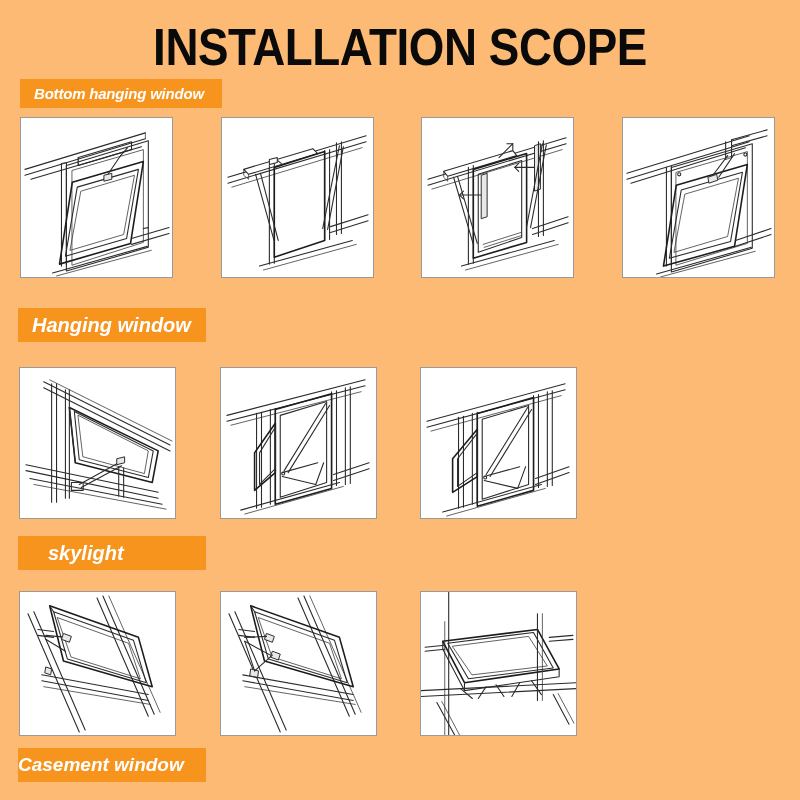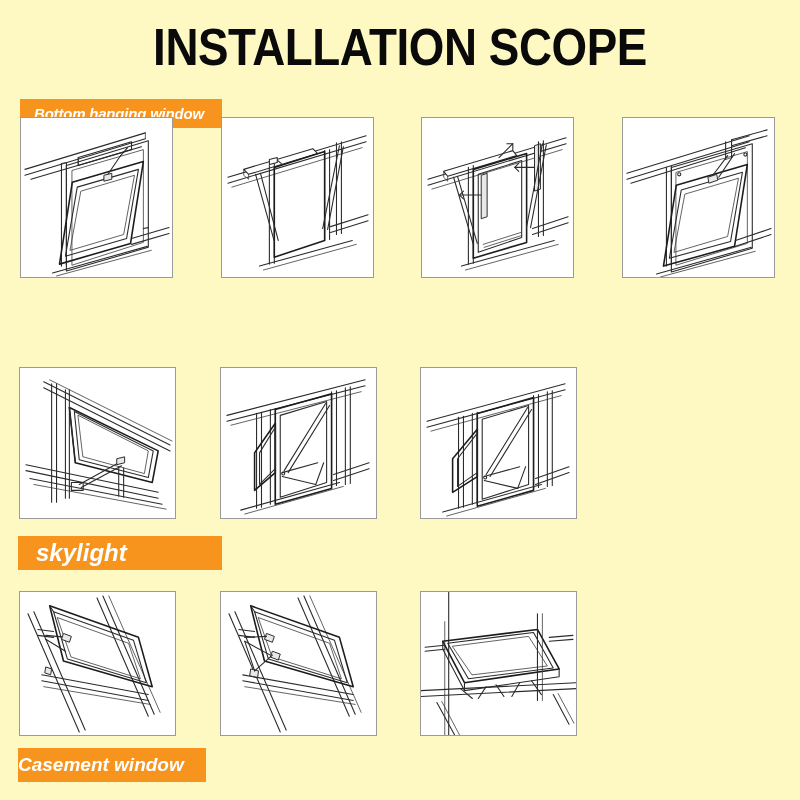--- a/index.html
+++ b/index.html
@@ -13,21 +13,21 @@
     height: 800px;
     font-family: "Liberation Sans", sans-serif;
     color: #000;
     overflow: hidden;
     position: relative;
   }
   .page {
     position: relative;
     width: 800px;
     height: 800px;
-    background: #fef9c3;
+    background: #fdba74;
   }
 
   
   .page-title {
     position: absolute;
     left: 0;
     top: 19px;
     width: 800px;
     text-align: center;
     font-family: "Liberation Sans", sans-serif;
@@ -49,29 +49,29 @@
     font-family: "Liberation Sans", sans-serif;
     font-style: italic;
     font-weight: bold;
     display: flex;
     align-items: center;
     box-sizing: border-box;
     white-space: nowrap;
   }
   .label-bottom-hanging {
     left: 20px;  top: 79px;  width: 202px; height: 29px;
-    font-size: 15px; padding-left: 14px; letter-spacing: -0.2px; margin-top: 20px;
+    font-size: 15px; padding-left: 14px; letter-spacing: -0.2px;
   }
   .label-hanging {
     left: 18px;  top: 308px; width: 188px; height: 34px;
     font-size: 20px; padding-left: 14px;
   }
   .label-skylight {
-    left: 18px;  top: 536px; width: 204px; height: 34px;
-    font-size: 24px; padding-left: 18px;
+    left: 18px;  top: 536px; width: 188px; height: 34px;
+    font-size: 20px; padding-left: 30px;
   }
   .label-casement {
     left: 18px;  top: 748px; width: 188px; height: 34px;
     font-size: 19px; 
   }
 
   
   .panel {
     position: absolute;
     background: #ffffff;
@@ -264,20 +264,23 @@
       <circle cx="57" cy="57" r="1.6" class="ln"></circle>
       <circle cx="124" cy="37" r="1.6" class="ln"></circle>
 
       <path class="ln" d="M114 124 L150 112"></path>
       <path class="ln" d="M114 130 L150 118"></path>
       <path class="ln" d="M34 158 L130 131"></path>
       <path class="ln-t" d="M38 161 L134 135"></path>
     </svg>
   </div>
 
+  <div class="section-label label-hanging">
+    <span>Hanging window</span>
+  </div>
 
   <div class="panel row2 c1">
     <svg viewBox="0 0 157 152">
 
       <path class="ln" d="M24 14 L152 78"></path>
       <path class="ln" d="M24 20 L152 84"></path>
       <path class="ln-t" d="M30 12 L154 74"></path>
 
       <path class="ln" d="M32 16 L32 136"></path>
       <path class="ln" d="M37 16 L37 136"></path>

